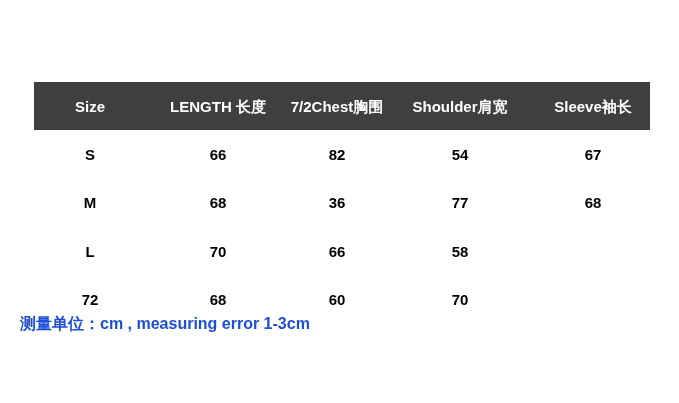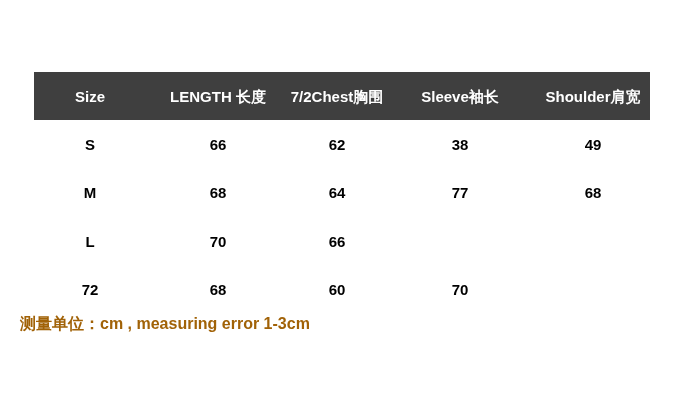--- a/index.html
+++ b/index.html
@@ -11,21 +11,21 @@
   .canvas {
     position: relative;
     width: 679px;
     height: 403px;
     background: #ffffff;
     overflow: hidden;
   }
   .size-table {
     position: absolute;
     left: 34px;
-    top: 72px;
+    top: 82px;
     width: 616px;
   }
   .t-row {
     display: grid;
     grid-template-columns: 112px 144px 94px 152px 114px;
     align-items: center;
     text-align: center;
   }
   .t-row.header {
     height: 48px;
@@ -38,59 +38,60 @@
     color: #000000;
     font-size: 15px;
   }
   .cell { line-height: 1; }
   .note {
     position: absolute;
     left: 20px;
     top: 315px;
     font-size: 16px;
     line-height: 18px;
-    color: #a16207;
+    color: #1d4ed8;
     white-space: pre;
   }
 </style>
 </head>
 <body>
 
 <div class="canvas">
 
   <div class="size-table">
 
     <div class="t-row header">
       <div class="cell">Size</div>
       <div class="cell">LENGTH 长度</div>
       <div class="cell">7/2Chest胸围</div>
+      <div class="cell">Shoulder肩宽</div>
       <div class="cell">Sleeve袖长</div>
-      <div class="cell">Shoulder肩宽</div>
     </div>
 
     <div class="t-row data">
       <div class="cell">S</div>
       <div class="cell">66</div>
-      <div class="cell">62</div>
-      <div class="cell">38</div>
-      <div class="cell">49</div>
+      <div class="cell">82</div>
+      <div class="cell">54</div>
+      <div class="cell">67</div>
     </div>
 
     <div class="t-row data">
       <div class="cell">M</div>
       <div class="cell">68</div>
-      <div class="cell">64</div>
+      <div class="cell">36</div>
       <div class="cell">77</div>
       <div class="cell">68</div>
     </div>
 
     <div class="t-row data">
       <div class="cell">L</div>
       <div class="cell">70</div>
       <div class="cell">66</div>
+      <div class="cell">58</div>
     </div>
 
     <div class="t-row data">
       <div class="cell">72</div>
       <div class="cell">68</div>
       <div class="cell">60</div>
       <div class="cell">70</div>
     </div>
 
   </div>

